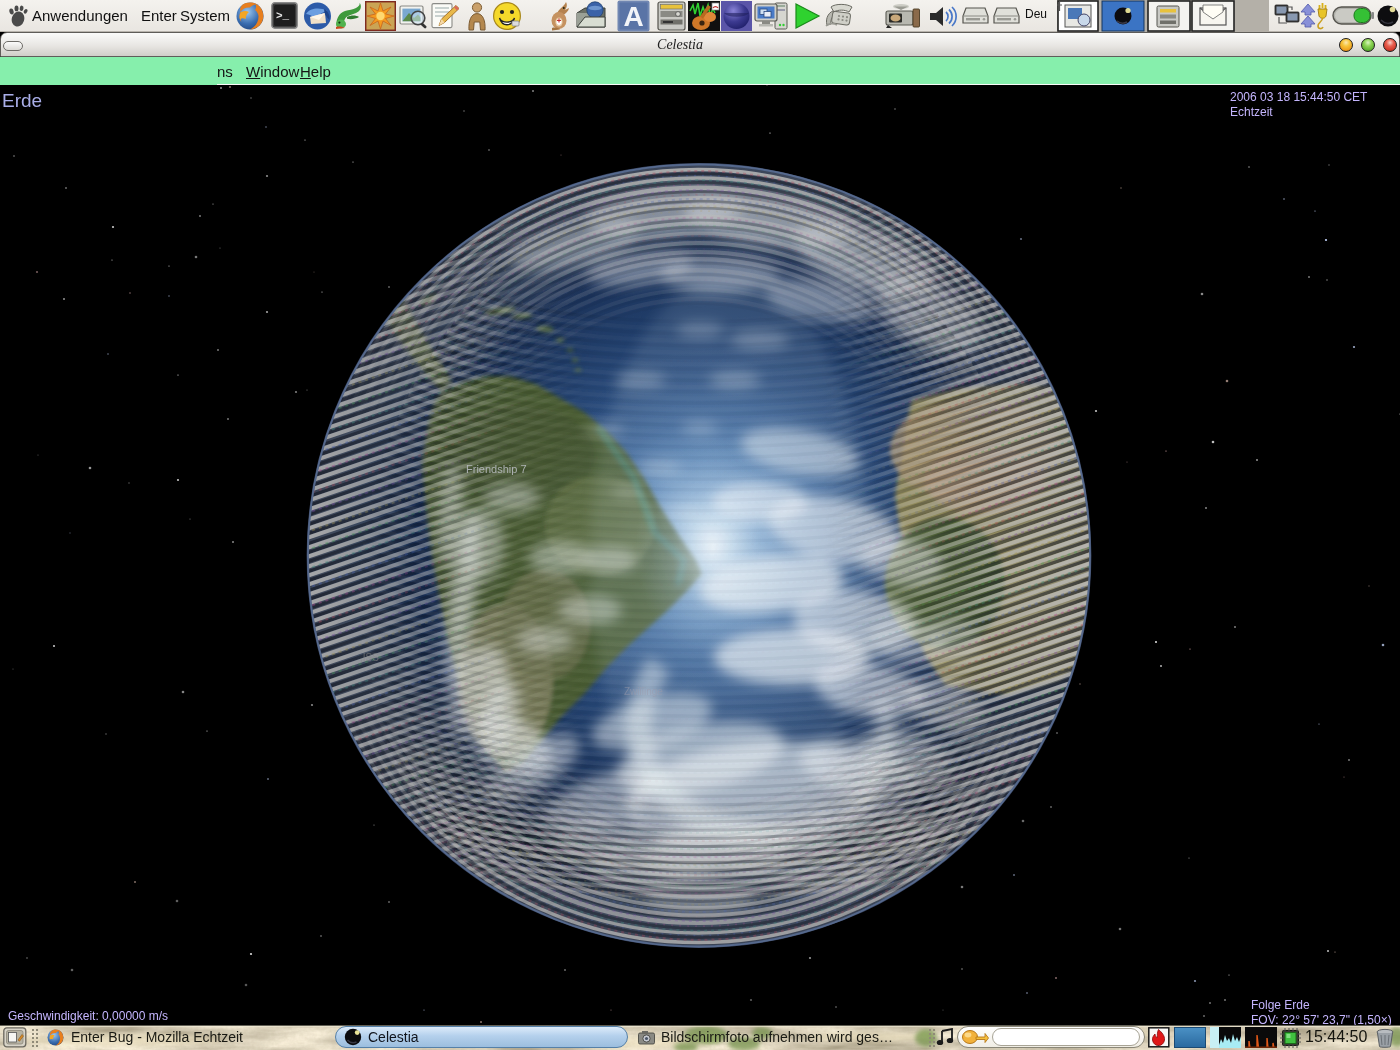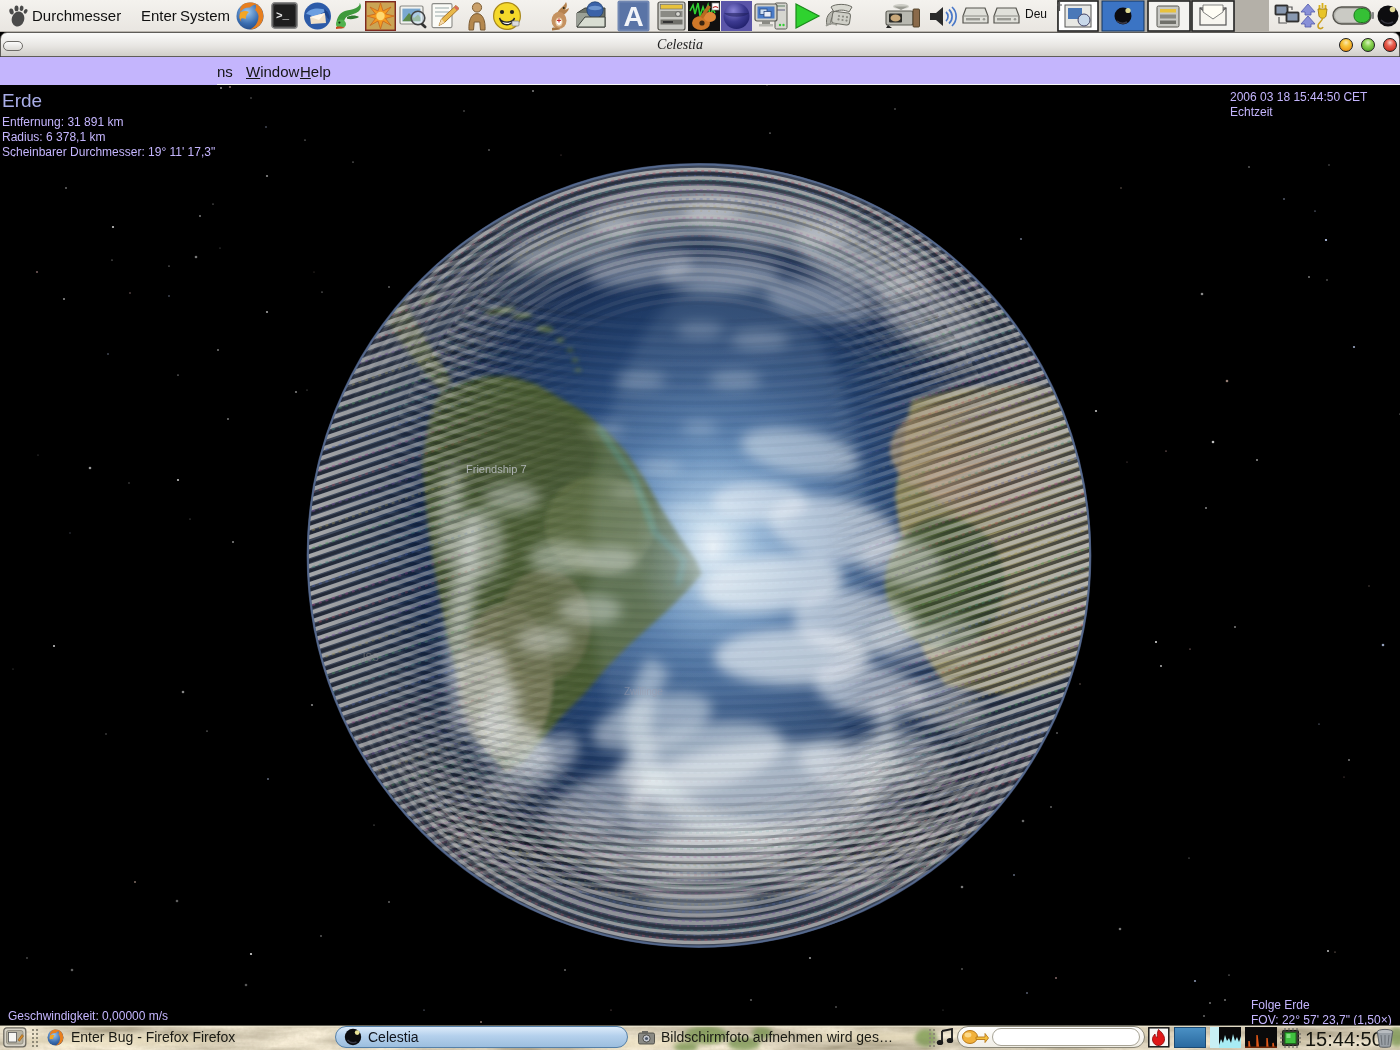--- a/index.html
+++ b/index.html
@@ -2,38 +2,38 @@
 <html><head><meta charset="utf-8"><style>
 *{margin:0;padding:0;box-sizing:border-box}
 html,body{width:1400px;height:1050px;overflow:hidden;background:#000;font-family:"Liberation Sans",sans-serif}
 #page{position:relative;width:1400px;height:1050px}
 #panel{position:absolute;left:0;top:0;width:1400px;height:32px;background:linear-gradient(#f4f2ee,#e9e6e1);border-bottom:1px solid #b9b5ae}
 .mtxt{position:absolute;top:7px;font-size:15px;color:#101010}
 #titlebar{position:absolute;left:0;top:32px;width:1400px;height:25px;background:linear-gradient(#fbfbfa,#e8e6e3 55%,#d0cec9);border:1px solid #5f5d59;border-radius:7px 7px 0 0}
 #pill{position:absolute;left:2px;top:8px;width:20px;height:10px;background:linear-gradient(#fcfcfc,#dcdad6);border:1.5px solid #6e6c68;border-radius:6px}
 #wtitle{position:absolute;left:0;right:40px;top:4px;text-align:center;font-family:"Liberation Serif",serif;font-style:italic;font-size:14px;color:#202020}
 .wbtn{position:absolute;top:5px;width:14px;height:14px;border-radius:50%;border:1.6px solid #1c1c1c}
-#menubar{position:absolute;left:0;top:57px;width:1400px;height:30px;background:#c4b5fd;border-bottom:1px solid #d8d5d0}
+#menubar{position:absolute;left:0;top:57px;width:1400px;height:30px;background:#86efac;border-bottom:1px solid #d8d5d0}
 .menu-item{position:absolute;top:6px;font-size:15px;color:#151515}
 #content{position:absolute;left:0;top:85px;width:1400px;height:940px;background:#000}
 .hud{position:absolute;color:#c4b5fd;font-size:12px;line-height:15px}
 #taskbar{position:absolute;left:0;top:1025px;width:1400px;height:25px}
 </style></head><body>
 <div id="page">
 <div id="panel">
       <svg style="position:absolute;left:6px;top:4px" width="22" height="24" viewBox="0 0 22 24">
         <g fill="#4a4a4a">
           <ellipse cx="12" cy="15" rx="6.2" ry="7.5" transform="rotate(18 12 15)"></ellipse>
           <ellipse cx="5.5" cy="7.5" rx="2.1" ry="3" transform="rotate(-15 5.5 7.5)"></ellipse>
           <ellipse cx="10.5" cy="4.4" rx="2.0" ry="2.9"></ellipse>
           <ellipse cx="15.6" cy="4.3" rx="1.9" ry="2.7" transform="rotate(12 15.6 4.3)"></ellipse>
           <ellipse cx="19.6" cy="7.3" rx="1.7" ry="2.4" transform="rotate(28 19.6 7.3)"></ellipse>
         </g>
       </svg>
-      <span class="mtxt" style="left:32px">Durchmesser</span>
+      <span class="mtxt" style="left:32px">Anwendungen</span>
       <span class="mtxt" style="left:141px">Enter</span>
       <span class="mtxt" style="left:180px">System</span>
       <svg style="position:absolute;left:235px;top:1px" width="30" height="30" viewBox="0 0 30 30">
         <defs>
           <radialGradient id="ffg" cx="0.4" cy="0.35" r="0.8">
             <stop offset="0" stop-color="#9cc8f0"></stop>
             <stop offset="0.55" stop-color="#3a6db0"></stop>
             <stop offset="1" stop-color="#1a3a70"></stop>
           </radialGradient>
         </defs>
@@ -1102,21 +1102,20 @@
               <path d="M -420 580 L 420 295" stroke="rgba(14,17,26,0.6)" stroke-width="3.3"></path>
             </g>
           </g>
 </g>
 <circle cx="699.0" cy="470.5" r="391.0" fill="none" stroke="#5b6f94" stroke-width="1.8" opacity="0.9"></circle>
 <text x="466" y="388" font-size="11" fill="#b8bcc0" opacity="0.9">Friendship 7</text>
 <text x="360" y="576" font-size="10" fill="#888" opacity="0.6">,ISS</text>
 <text x="624" y="610" font-size="10" fill="#99a" opacity="0.55">Zwillinge</text>
 </svg>
 <div class="hud" style="left:2px;top:8px;font-size:19px;font-weight:normal;color:#a9aee8">Erde</div>
-<div class="hud" style="left:2px;top:30px">Entfernung: 31 891 km<br>Radius: 6 378,1 km<br>Scheinbarer Durchmesser: 19° 11' 17,3"</div>
 <div class="hud" style="left:1230px;top:5px">2006 03 18 15:44:50 CET<br>Echtzeit</div>
 <div class="hud" style="left:8px;top:924px">Geschwindigkeit: 0,00000 m/s</div>
 <div class="hud" style="left:1251px;top:913px">Folge Erde<br>FOV: 22° 57' 23,7" (1,50×)</div>
 </div>
 <div id="taskbar">
       <svg width="1400" height="25" viewBox="0 0 1400 25" style="position:absolute;left:0;top:0">
 <defs>
           <filter id="sandf" x="0" y="0" width="100%" height="100%">
             <feTurbulence type="fractalNoise" baseFrequency="0.012 0.07" numOctaves="4" seed="11"></feTurbulence>
             <feColorMatrix type="matrix" values="0.95 0 0 0 0.24  0.9 0 0 0 0.20  0.8 0 0 0 0.11  0 0 0 0 1"></feColorMatrix>
@@ -1167,21 +1166,21 @@
           <radialGradient id="ff2" cx="0.4" cy="0.35" r="0.8">
             <stop offset="0" stop-color="#9cc8f0"></stop>
             <stop offset="0.55" stop-color="#3a6db0"></stop>
             <stop offset="1" stop-color="#1a3a70"></stop>
           </radialGradient>
         </defs>
         <circle cx="8.5" cy="8.5" r="8" fill="url(#ff2)"></circle>
         <path d="M8.5 0.5 C13 0.5 16.4 4 16.3 8.8 C16.1 13 13 16.4 8.5 16.4 C11.5 15 13 12.5 13 9 C13 7.8 12.4 6.2 11.3 5.4 C11.9 4.5 12.2 3.4 11.6 2.2 C10.2 2.5 9.3 3.1 8.7 4 C6.7 3.7 4.4 4.6 3.3 6.3 C2.7 5.2 3 3.4 4.2 2.2 C5.4 1.2 6.8 0.5 8.5 0.5 Z" fill="#e87f1e"></path>
         <path d="M3.3 6.3 C4.7 5.4 6.7 5.4 7.8 6.3 C6.7 7.2 5.9 8.6 6.1 10.3 C5.1 9.7 3.7 9.7 2.8 10.6 C2.4 9.2 2.6 7.5 3.3 6.3 Z" fill="#f5a623"></path>
       </svg>
-      <div style="position:absolute;left:71px;top:4px;font-size:14px;color:#1a1a14">Enter Bug - Firefox Firefox</div>
+      <div style="position:absolute;left:71px;top:4px;font-size:14px;color:#1a1a14">Enter Bug - Mozilla Echtzeit</div>
       <div style="position:absolute;left:335px;top:1px;width:293px;height:22px;background:linear-gradient(#dcebfa,#b4d0ec 45%,#9cbede);border:1px solid #5580a8;border-radius:11px"></div>
       <svg style="position:absolute;left:344px;top:3px" width="18" height="18" viewBox="0 0 18 18">
         <circle cx="9" cy="9" r="8.2" fill="#0b0b0e"></circle>
         <circle cx="13.2" cy="4.6" r="2.4" fill="#f5f0a0" opacity="0.95"></circle>
         <path d="M3.5 12 a8 8 0 0 0 9 2" stroke="#383844" stroke-width="1.4" fill="none"></path>
       </svg>
       <div style="position:absolute;left:368px;top:4px;font-size:14px;color:#10141c">Celestia</div>
       <svg style="position:absolute;left:638px;top:5px" width="18" height="15" viewBox="0 0 18 15">
         <rect x="0.5" y="3" width="16" height="11" rx="1.5" fill="#8a8a84" stroke="#4a4a44" stroke-width="0.9"></rect>
         <rect x="4" y="1" width="6" height="3" fill="#6a6a64"></rect>
@@ -1219,19 +1218,19 @@
         <rect x="0" y="19.5" width="32" height="1.5" fill="#702808"></rect>
       </svg>
       <svg style="position:absolute;left:1280px;top:3px" width="21" height="20" viewBox="0 0 21 20">
         <rect x="2.5" y="2.5" width="16" height="15" rx="1" fill="#3a3a34" stroke="#1a1a14" stroke-width="1"></rect>
         <g stroke="#555" stroke-width="1">
           <path d="M5 0 v3 M9 0 v3 M13 0 v3 M17 0 v3 M5 17 v3 M9 17 v3 M13 17 v3 M17 17 v3 M0 6 h3 M0 10 h3 M0 14 h3 M18 6 h3 M18 10 h3 M18 14 h3"></path>
         </g>
         <rect x="5" y="4.5" width="11" height="11" fill="#40c040" stroke="#1a6a1a" stroke-width="1"></rect>
         <rect x="6.5" y="6" width="4" height="4" fill="#80e080"></rect>
       </svg>
-      <div style="position:absolute;left:1305px;top:3px;font-size:20px;color:#14140e">15:44:50</div>
+      <div style="position:absolute;left:1305px;top:3px;font-size:16px;color:#14140e">15:44:50</div>
       <svg style="position:absolute;left:1374px;top:3px" width="22" height="20" viewBox="0 0 22 20">
         <ellipse cx="11" cy="4" rx="8" ry="2.6" fill="#b8bcc0" stroke="#5a5e62" stroke-width="1"></ellipse>
         <path d="M3.5 5 L5.5 18.5 C5.8 19.6 16.2 19.6 16.5 18.5 L18.5 5" fill="#9aa0a6" stroke="#5a5e62" stroke-width="1"></path>
         <path d="M7 7 L8 17 M11 7 L11 17 M15 7 L14 17" stroke="#6a7076" stroke-width="1"></path>
       </svg>
     </div>
   </div>
 </body></html>

